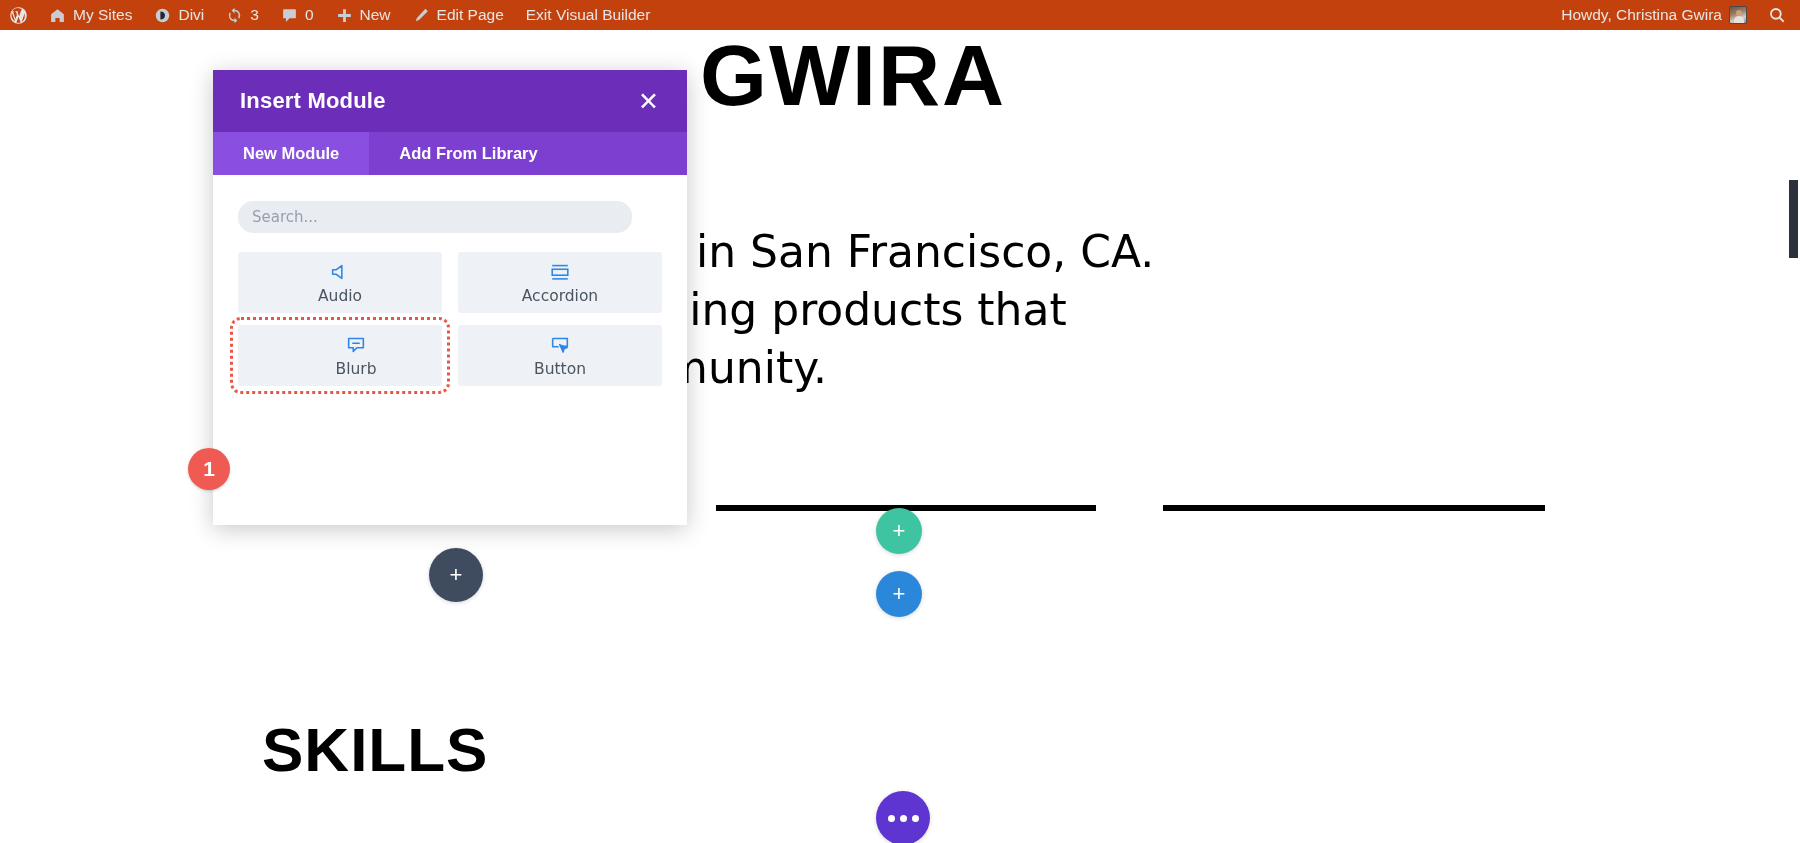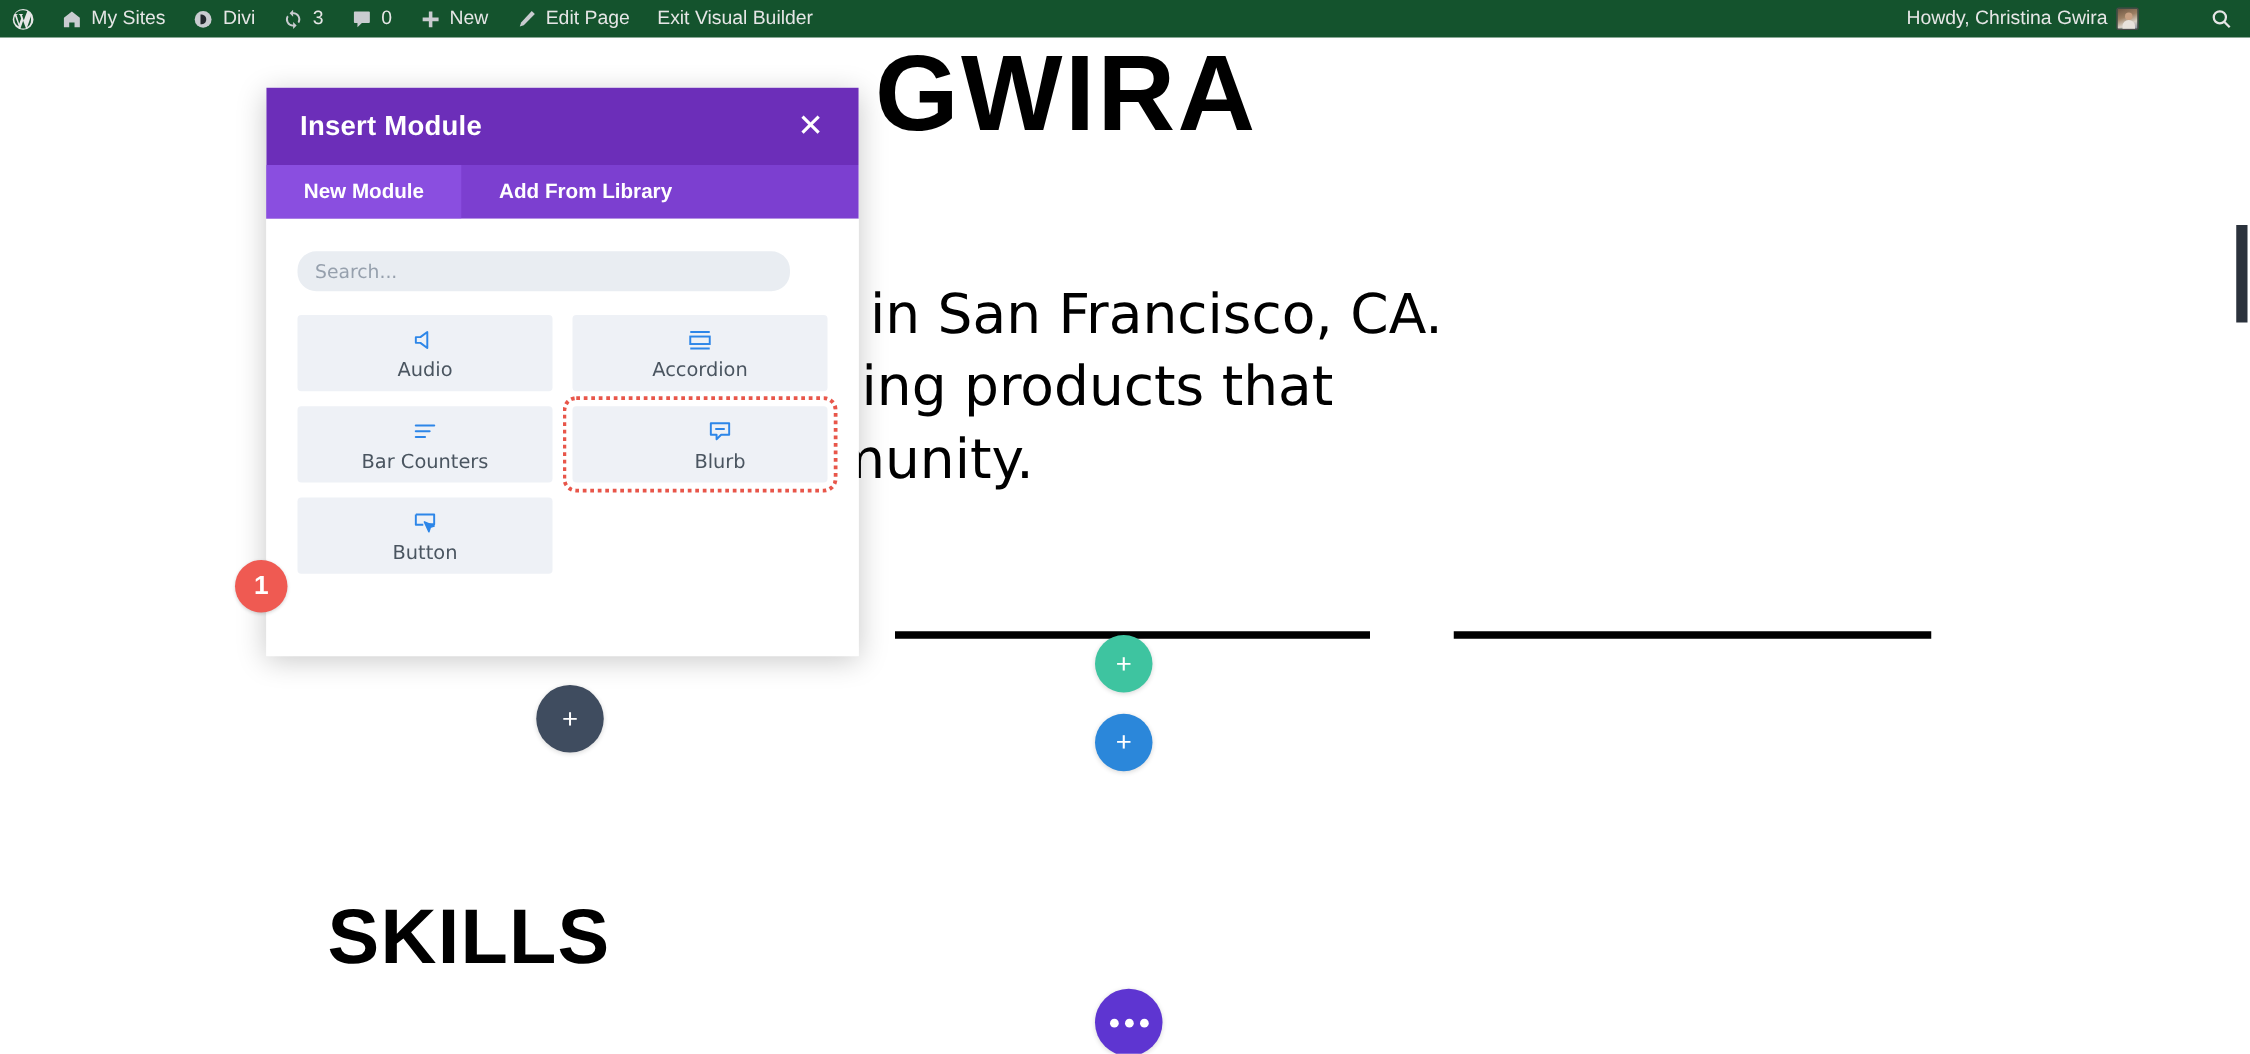--- a/index.html
+++ b/index.html
@@ -7,34 +7,34 @@
     width: 1800px; height: 843px;
     overflow: hidden;
     font-family: "Liberation Sans", sans-serif;
     background: #ffffff;
   }
 
   
   #wp-admin-bar {
     position: absolute; top: 0; left: 0;
     width: 1800px; height: 30px;
-    background: #14532d;
+    background: #c2410c;
     display: flex; align-items: center;
     color: #e6e6e6;
     font-size: 15.5px;
     z-index: 100;
   }
   .ab-item {
     display: flex; align-items: center; gap: 7px;
     height: 30px; padding: 0 11px;
     color: #e6e6e6; white-space: nowrap;
     cursor: pointer;
   }
   .ab-left { display: flex; align-items: center; }
-  .ab-right { margin-left: auto; display: flex; align-items: center; gap: 36px; }
+  .ab-right { margin-left: auto; display: flex; align-items: center; }
   .ab-icon { display: inline-flex; align-items: center; justify-content: center; }
   .ab-icon svg { display: block; }
   .wp-logo-wrap { padding: 0 10px 0 9px; }
   .ab-avatar {
     width: 18px; height: 18px; border-radius: 2px;
     background: linear-gradient(160deg,#6d5542 0%,#9c7f63 40%,#d8cfc4 70%,#8a8ea0 100%);
     border: 1px solid #4a4a4a; flex: none;
     position: relative; overflow: hidden;
   }
   .ab-avatar::after {
@@ -341,30 +341,20 @@
         <div class="module-card">
           <span class="mod-icon">
             <svg width="22" height="22" viewBox="0 0 24 24" fill="none" stroke="currentColor" stroke-width="1.7">
               <path d="M3.5 5h17"></path>
               <rect x="3.5" y="9" width="17" height="6.5"></rect>
               <path d="M3.5 19.5h17"></path>
             </svg>
           </span>
           <span class="mod-label">Accordion</span>
         </div>
-        <div class="module-card">
-          <span class="mod-icon">
-            <svg width="22" height="22" viewBox="0 0 24 24" fill="none" stroke="currentColor" stroke-width="1.9" stroke-linecap="round">
-              <path d="M4 7h16"></path>
-              <path d="M4 12h12"></path>
-              <path d="M4 17h8"></path>
-            </svg>
-          </span>
-          <span class="mod-label">Bar Counters</span>
-        </div>
         <div class="module-card highlighted">
           <span class="mod-icon">
             <svg width="22" height="22" viewBox="0 0 24 24" fill="none" stroke="currentColor" stroke-width="1.7" stroke-linejoin="round">
               <path d="M4 5h16v10h-7l-4 4v-4H4z"></path>
               <path d="M8.5 10h7" stroke-linecap="round"></path>
             </svg>
           </span>
           <span class="mod-label">Blurb</span>
         </div>
         <div class="module-card">

